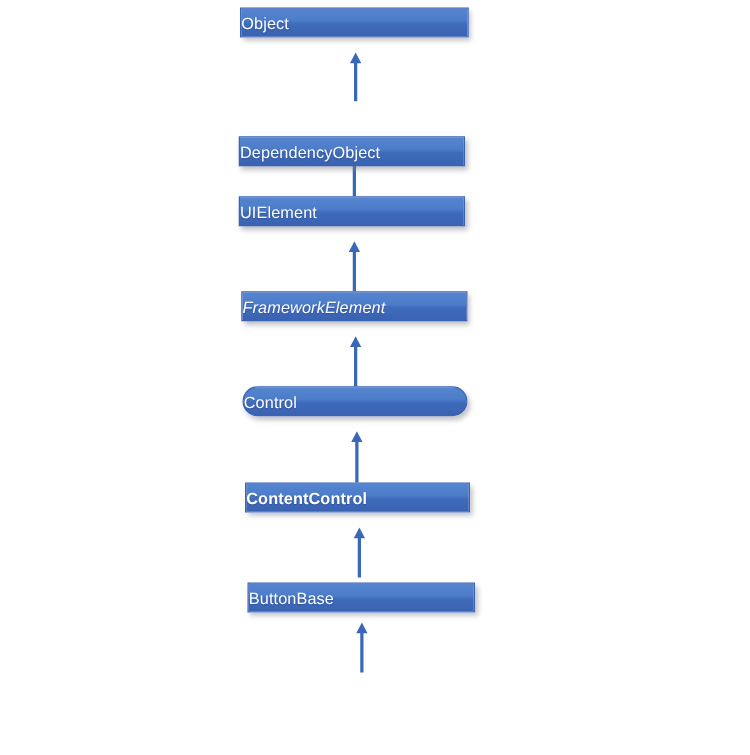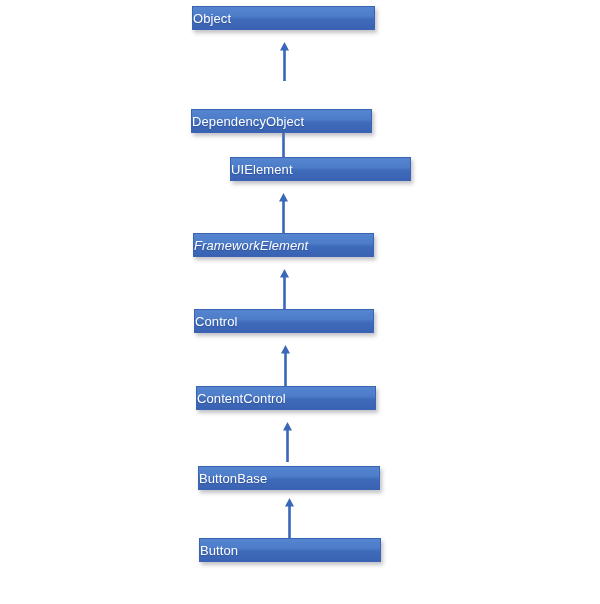--- a/index.html
+++ b/index.html
@@ -39,21 +39,21 @@
     color: #ffffff;
     font-size: 13px;
     line-height: 1;
     letter-spacing: 0.1px;
     text-align: center;
     white-space: nowrap;
     font-weight: 400;
     text-shadow: 0 1px 1px rgba(30,50,100,0.35);
   }
   .node.is-highlighted .node-label {
-    font-weight: 400;
+    font-weight: 700;
   }
   .arrow {
     position: absolute;
     z-index: 1;
   }
   .arrow svg {
     display: block;
     overflow: visible;
   }
 </style>
@@ -102,31 +102,28 @@
         <rect x="5.2" y="7" width="2.6" height="33" fill="#3a68b8"></rect>
         <polygon points="6.5,0 11,8.5 2,8.5" fill="#3a68b8"></polygon>
       </svg>
     </div>
     <div class="node" style="left: 192px; top: 6px; width: 183px;">
       <span class="node-label">Object</span>
     </div>
     <div class="node" style="left: 191px; top: 81px; width: 181px; margin-top: 28px;">
       <span class="node-label">DependencyObject</span>
     </div>
-    <div class="node" style="left: 191px; top: 157px; width: 181px; margin-left: 39px;">
+    <div class="node" style="left: 191px; top: 157px; width: 181px;">
       <span class="node-label">UIElement</span>
     </div>
     <div class="node" style="left: 193px; top: 233px; width: 181px; font-style: italic;">
       <span class="node-label">FrameworkElement</span>
     </div>
-    <div class="node" style="left: 194px; top: 309px; width: 180px;">
+    <div class="node" style="left: 194px; top: 309px; width: 180px; border-radius: 12px;">
       <span class="node-label">Control</span>
     </div>
     <div class="node is-highlighted" style="left: 196px; top: 386px; width: 180px;">
       <span class="node-label">ContentControl</span>
     </div>
     <div class="node" style="left: 198px; top: 466px; width: 182px;">
       <span class="node-label">ButtonBase</span>
     </div>
-    <div class="node" style="left: 199px; top: 538px; width: 182px;">
-      <span class="node-label">Button</span>
-    </div>
   </div>
 
 </body></html>

